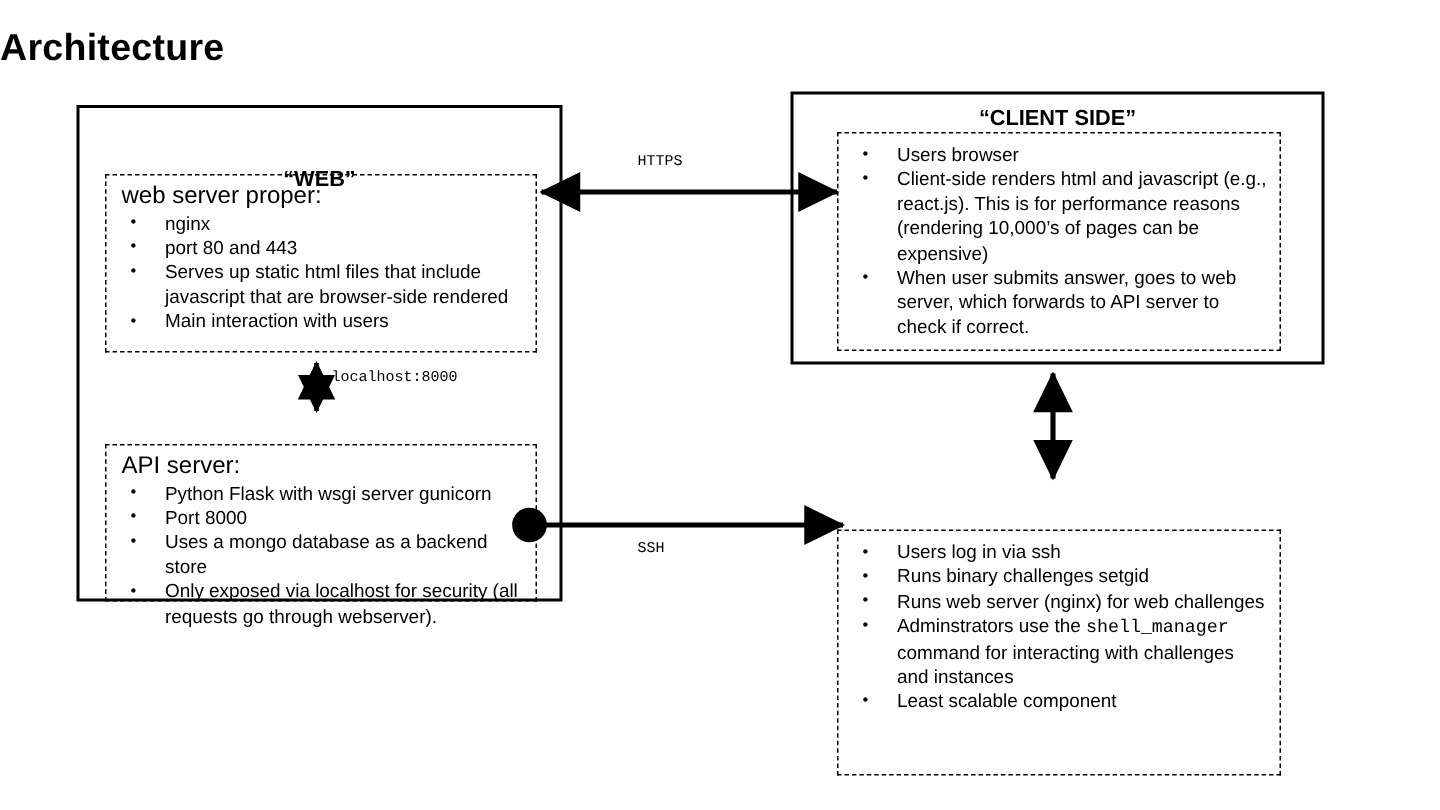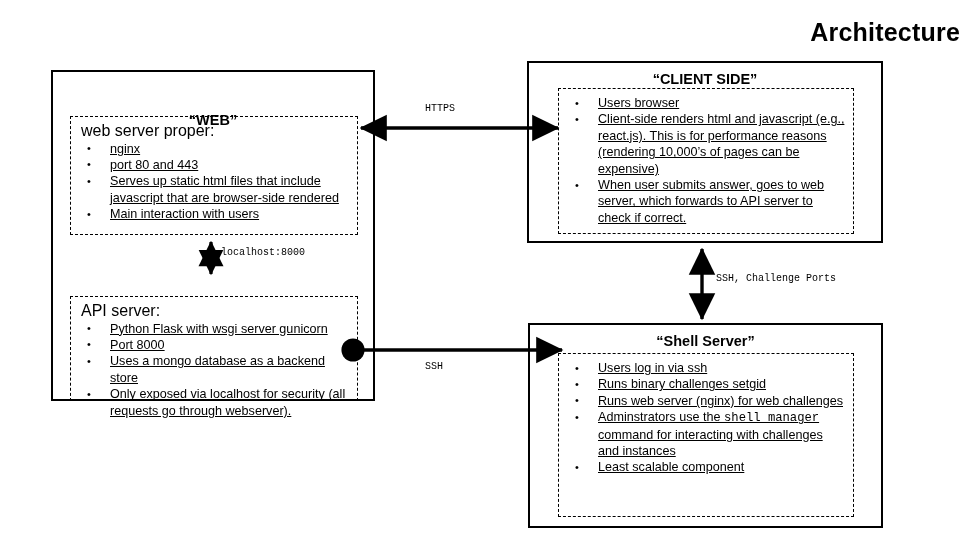--- a/index.html
+++ b/index.html
@@ -16,21 +16,21 @@
     color: #000000;
     overflow: hidden;
   }
 
   
   #page-title {
     position: absolute;
     left: 0;
     top: 18px;
     width: 960px;
-    text-align: right;
+    text-align: left;
     font-size: 25px;
     font-weight: bold;
     letter-spacing: 0.2px;
   }
 
   
   .solid-box {
     position: absolute;
     border: 2px solid #000000;
     box-sizing: border-box;
@@ -55,21 +55,20 @@
   }
   .lead-line {
     font-size: 16px;
     line-height: 16.5px;
     margin: 0 0 1px 4px;
   }
   ul.bullets {
     list-style: none;
     margin: 0;
     padding: 0;
-    text-decoration: underline;
   }
   ul.bullets > li {
     position: relative;
     font-size: 12.6px;
     line-height: 16.4px;
     padding-left: 33px;
     margin: 0;
   }
   ul.bullets > li::before {
     content: "\2022";
@@ -138,39 +137,35 @@
   </div>
 
   <div class="dashed-box" style="left:558px; top:88px; width:296px; height:146px;">
     <ul class="bullets">
       <li>Users browser</li>
       <li>Client-side renders html and javascript (e.g., react.js). This is for performance reasons (rendering 10,000’s of pages can be expensive)</li>
       <li>When user submits answer, goes to web server, which forwards to API server to check if correct.</li>
     </ul>
   </div>
 
-  <div class="solid-box" style="left:528px; top:323px; width:355px; height:205px;">
-    <div class="box-title" style="top:8px;">“Shell Server”</div>
-  </div>
 
   <div class="dashed-box" style="left:558px; top:353px; width:296px; height:164px;">
     <ul class="bullets">
       <li>Users log in via ssh</li>
       <li>Runs binary challenges setgid</li>
       <li>Runs web server (nginx) for web challenges</li>
       <li>
         <span>Adminstrators use the </span><span class="mono">shell_manager</span><span> command for interacting with challenges and instances</span>
       </li>
       <li>Least scalable component</li>
     </ul>
   </div>
 
   <div class="conn-label" style="left:425px; top:103px;">HTTPS</div>
   <div class="conn-label" style="left:221px; top:247px;">localhost:8000</div>
-  <div class="conn-label" style="left:716px; top:273px;">SSH, Challenge Ports</div>
   <div class="conn-label" style="left:425px; top:361px;">SSH</div>
 
   <svg id="arrows" viewBox="0 0 960 540" xmlns="http://www.w3.org/2000/svg">
     <defs>
       <marker id="arrowEnd" markerWidth="9" markerHeight="9" refX="7.6" refY="4.5" orient="auto" markerUnits="strokeWidth">
         <path d="M0,0.6 L8,4.5 L0,8.4 z" fill="#000000"></path>
       </marker>
       <marker id="arrowStart" markerWidth="9" markerHeight="9" refX="0.4" refY="4.5" orient="auto" markerUnits="strokeWidth">
         <path d="M8,0.6 L0,4.5 L8,8.4 z" fill="#000000"></path>
       </marker>

